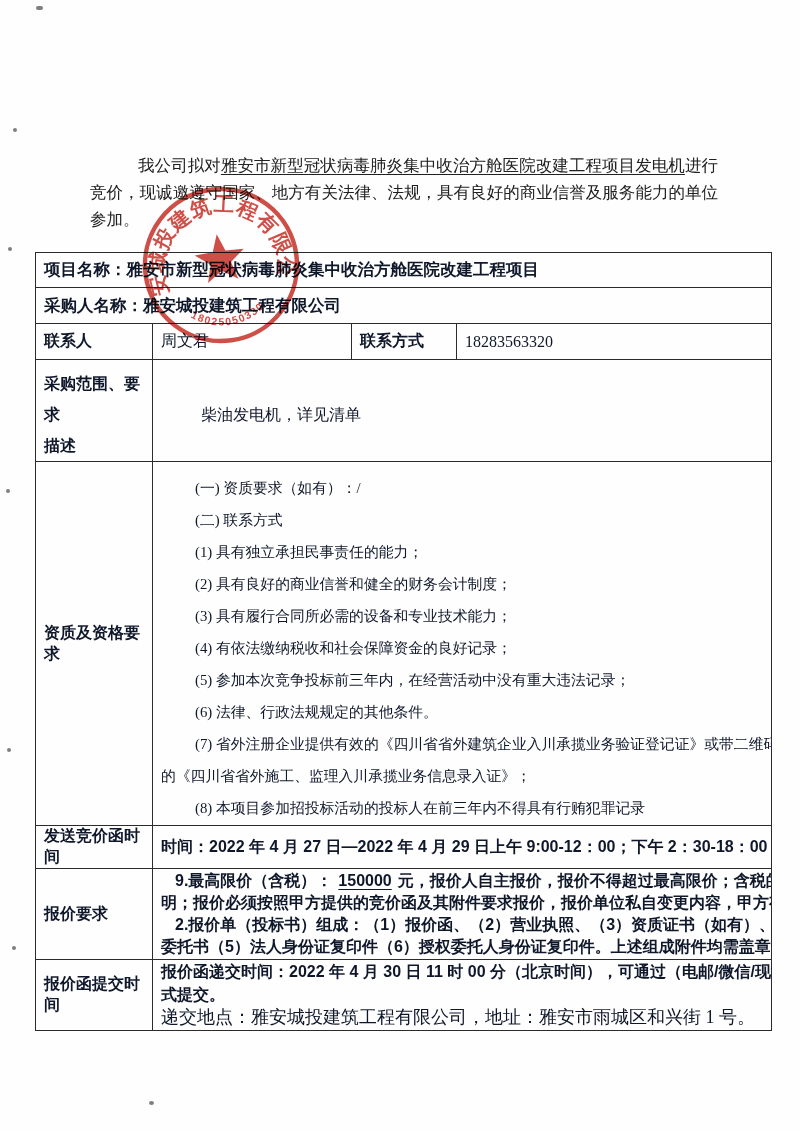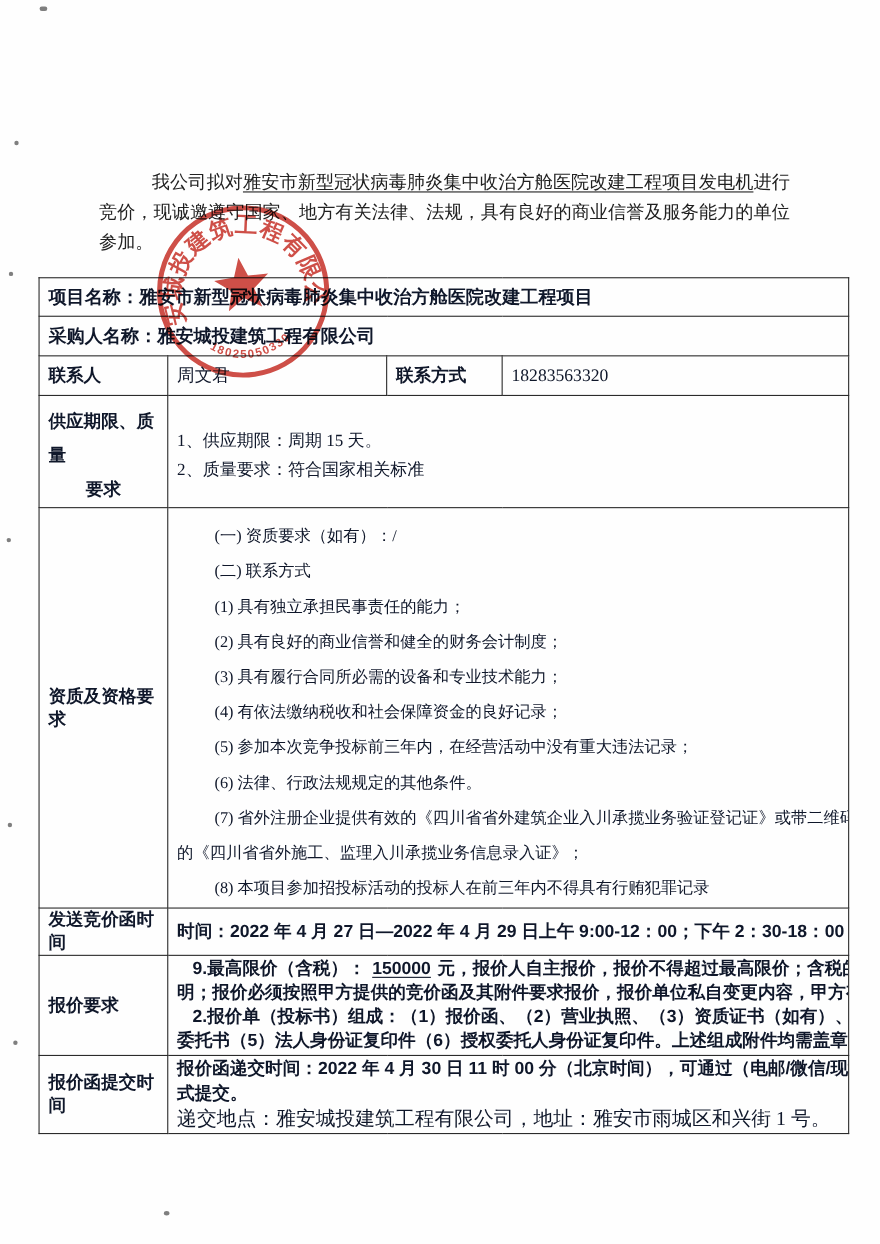--- a/index.html
+++ b/index.html
@@ -93,28 +93,25 @@
       <td colspan="4" style="height:35px;"><span class="lab inline-lab">采购人名称：</span><span class="lab inline-lab">雅安城投建筑工程有限公司</span></td>
     </tr>
     <tr>
       <td class="labcell" style="height:35px; font-size:16px;">联系人</td>
       <td class="serif-val">周文君</td>
       <td class="labcell" style="font-size:16px;">联系方式</td>
       <td class="serif-val">18283563320</td>
     </tr>
     <tr>
       <td class="labcell toppad" style="height:63px;">
-        <div class="supply-label-l1">供应期限、质量</div>
-        <div class="supply-label-l2">要求</div>
+        <div class="scope-label-l1">采购范围、要求</div>
+        <div class="scope-label-l2">描述</div>
       </td>
       <td colspan="3" class="toppad">
-        <div class="supply-wrap">
-          <div class="supply-line">1、供应期限：周期 15 天。</div>
-          <div class="supply-line">2、质量要求：符合国家相关标准</div>
-        </div>
+        <div class="scope-value">柴油发电机，详见清单</div>
       </td>
     </tr>
     <tr>
       <td class="labcell" style="height:363px;">资质及资格要求</td>
       <td colspan="3" class="qual-cell">
         <div class="qual-wrap">
           <div class="qline">(一) 资质要求（如有）：/</div>
           <div class="qline">(二) 联系方式</div>
           <div class="qline">(1) 具有独立承担民事责任的能力；</div>
           <div class="qline">(2) 具有良好的商业信誉和健全的财务会计制度；</div>

